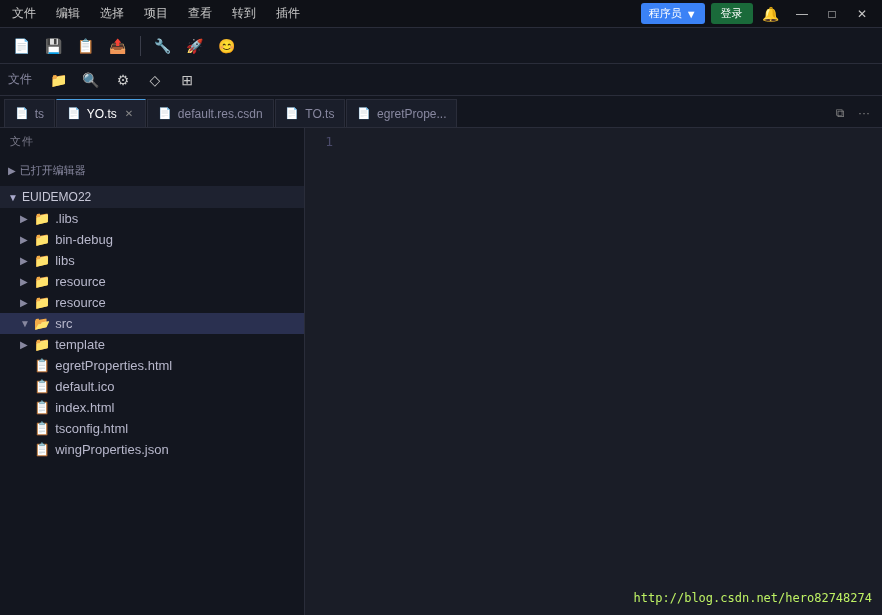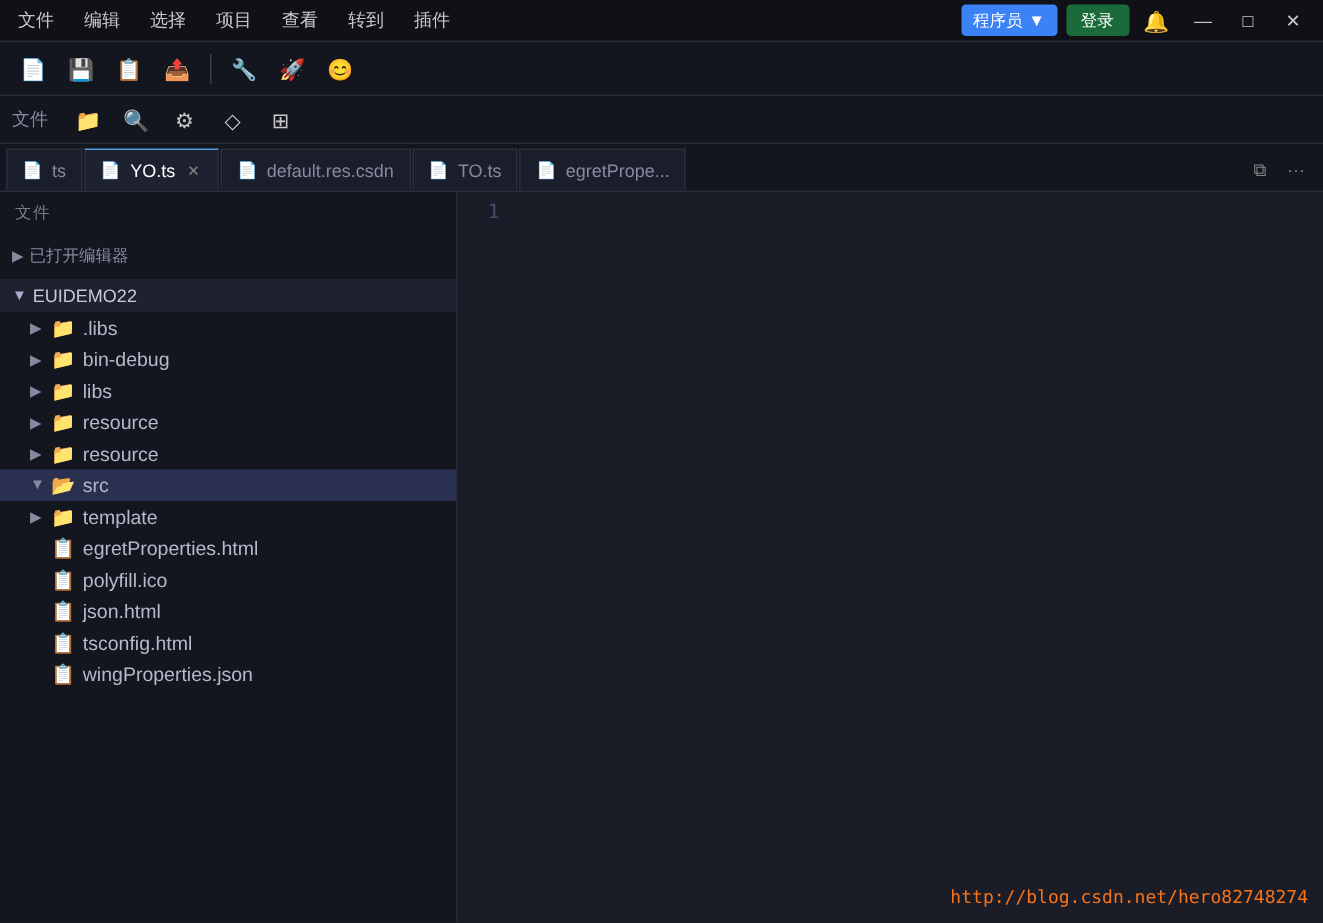--- a/index.html
+++ b/index.html
@@ -300,21 +300,21 @@
       width: 10px;
       background: #13161f;
       border-left: 1px solid #2a2d3a;
     }
 
     
     #watermark {
       position: absolute;
       bottom: 10px;
       right: 10px;
-      color: #f97316;
+      color: #bef264;
       font-size: 12px;
       font-family: monospace;
       pointer-events: none;
       padding-left: 38px;
     }
 
     
     .notif-icon {
       position: relative;
       cursor: pointer;
@@ -460,27 +460,27 @@
 
       <div class="tree-item depth-1">
         <span class="tree-arrow" style="visibility:hidden;"></span>
         <span class="tree-icon" style="color:#5aba7a;">📋</span>
         <span>egretProperties.html</span>
       </div>
 
       <div class="tree-item depth-1">
         <span class="tree-arrow" style="visibility:hidden;"></span>
         <span class="tree-icon" style="color:#5aba7a;">📋</span>
-        <span>polyfill.ico</span>
+        <span>default.ico</span>
       </div>
 
       <div class="tree-item depth-1">
         <span class="tree-arrow" style="visibility:hidden;"></span>
         <span class="tree-icon" style="color:#5aba7a;">📋</span>
-        <span>json.html</span>
+        <span>index.html</span>
       </div>
 
       <div class="tree-item depth-1">
         <span class="tree-arrow" style="visibility:hidden;"></span>
         <span class="tree-icon" style="color:#5aba7a;">📋</span>
         <span>tsconfig.html</span>
       </div>
 
       <div class="tree-item depth-1">
         <span class="tree-arrow" style="visibility:hidden;"></span>

